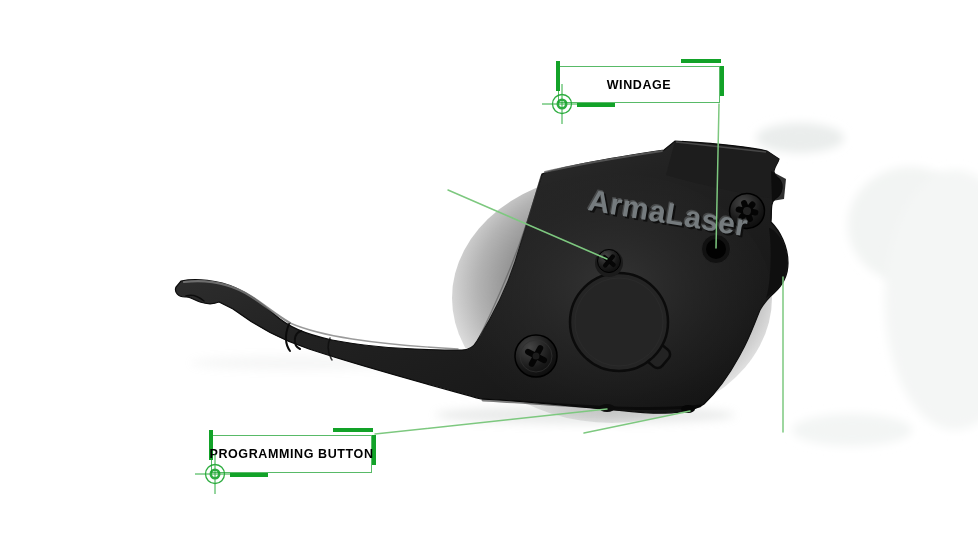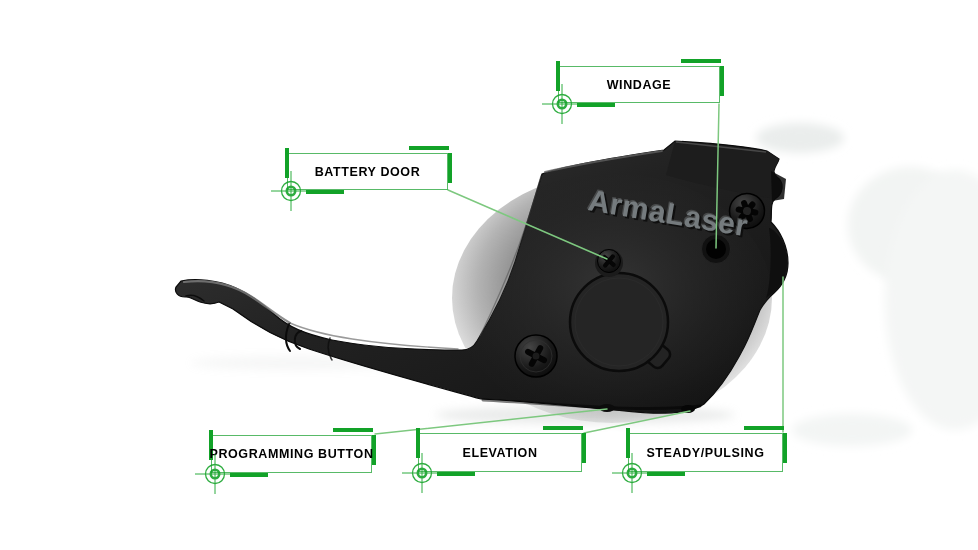--- a/index.html
+++ b/index.html
@@ -191,85 +191,34 @@
     <svg class="cross" viewBox="0 0 44 44">
       <g stroke="#17a42b" fill="none" opacity="0.9">
         <line x1="22" y1="2" x2="22" y2="42" stroke-width="1"></line>
         <line x1="2" y1="22" x2="42" y2="22" stroke-width="1"></line>
         <circle cx="22" cy="22" r="9.5" stroke-width="1.3"></circle>
         <circle cx="22" cy="22" r="4.2" stroke-width="2.6"></circle>
       </g>
     </svg>
   </div>
 
-  <div class="callout callout--battery">
-    <div class="co-box">
-      <i class="bar bar-left"></i>
-      <i class="bar bar-top"></i>
-      <i class="bar bar-right"></i>
-      <i class="bar bar-bottom"></i>
-      <span class="co-label">BATTERY DOOR</span>
-    </div>
-    <svg class="cross" viewBox="0 0 44 44">
-      <g stroke="#17a42b" fill="none" opacity="0.9">
-        <line x1="22" y1="2" x2="22" y2="42" stroke-width="1"></line>
-        <line x1="2" y1="22" x2="42" y2="22" stroke-width="1"></line>
-        <circle cx="22" cy="22" r="9.5" stroke-width="1.3"></circle>
-        <circle cx="22" cy="22" r="4.2" stroke-width="2.6"></circle>
-      </g>
-    </svg>
-  </div>
 
   <div class="callout callout--programming">
     <div class="co-box">
       <i class="bar bar-left"></i>
       <i class="bar bar-top"></i>
       <i class="bar bar-right"></i>
       <i class="bar bar-bottom"></i>
       <span class="co-label">PROGRAMMING BUTTON</span>
     </div>
     <svg class="cross" viewBox="0 0 44 44">
       <g stroke="#17a42b" fill="none" opacity="0.9">
         <line x1="22" y1="2" x2="22" y2="42" stroke-width="1"></line>
         <line x1="2" y1="22" x2="42" y2="22" stroke-width="1"></line>
         <circle cx="22" cy="22" r="9.5" stroke-width="1.3"></circle>
         <circle cx="22" cy="22" r="4.2" stroke-width="2.6"></circle>
       </g>
     </svg>
   </div>
 
-  <div class="callout callout--elevation">
-    <div class="co-box">
-      <i class="bar bar-left"></i>
-      <i class="bar bar-top"></i>
-      <i class="bar bar-right"></i>
-      <i class="bar bar-bottom"></i>
-      <span class="co-label">ELEVATION</span>
-    </div>
-    <svg class="cross" viewBox="0 0 44 44">
-      <g stroke="#17a42b" fill="none" opacity="0.9">
-        <line x1="22" y1="2" x2="22" y2="42" stroke-width="1"></line>
-        <line x1="2" y1="22" x2="42" y2="22" stroke-width="1"></line>
-        <circle cx="22" cy="22" r="9.5" stroke-width="1.3"></circle>
-        <circle cx="22" cy="22" r="4.2" stroke-width="2.6"></circle>
-      </g>
-    </svg>
-  </div>
-
-  <div class="callout callout--steady">
-    <div class="co-box">
-      <i class="bar bar-left"></i>
-      <i class="bar bar-top"></i>
-      <i class="bar bar-right"></i>
-      <i class="bar bar-bottom"></i>
-      <span class="co-label">STEADY/PULSING</span>
-    </div>
-    <svg class="cross" viewBox="0 0 44 44">
-      <g stroke="#17a42b" fill="none" opacity="0.9">
-        <line x1="22" y1="2" x2="22" y2="42" stroke-width="1"></line>
-        <line x1="2" y1="22" x2="42" y2="22" stroke-width="1"></line>
-        <circle cx="22" cy="22" r="9.5" stroke-width="1.3"></circle>
-        <circle cx="22" cy="22" r="4.2" stroke-width="2.6"></circle>
-      </g>
-    </svg>
-  </div>
+
 
 </div>
 
 </body></html>

